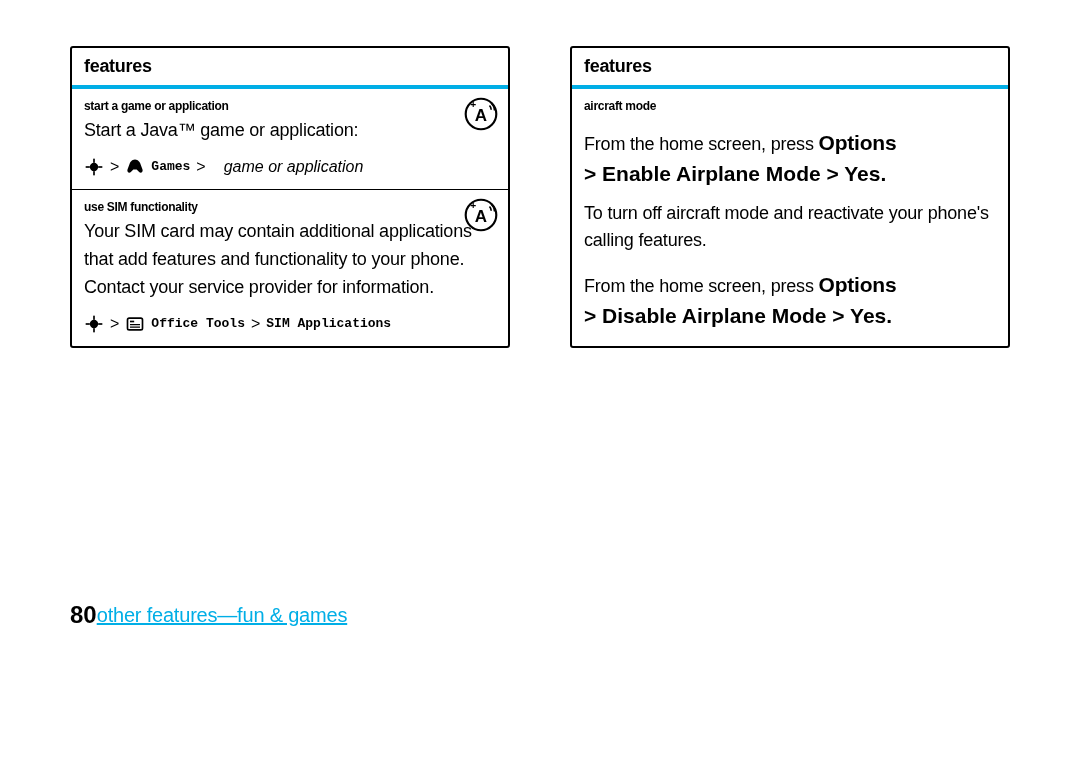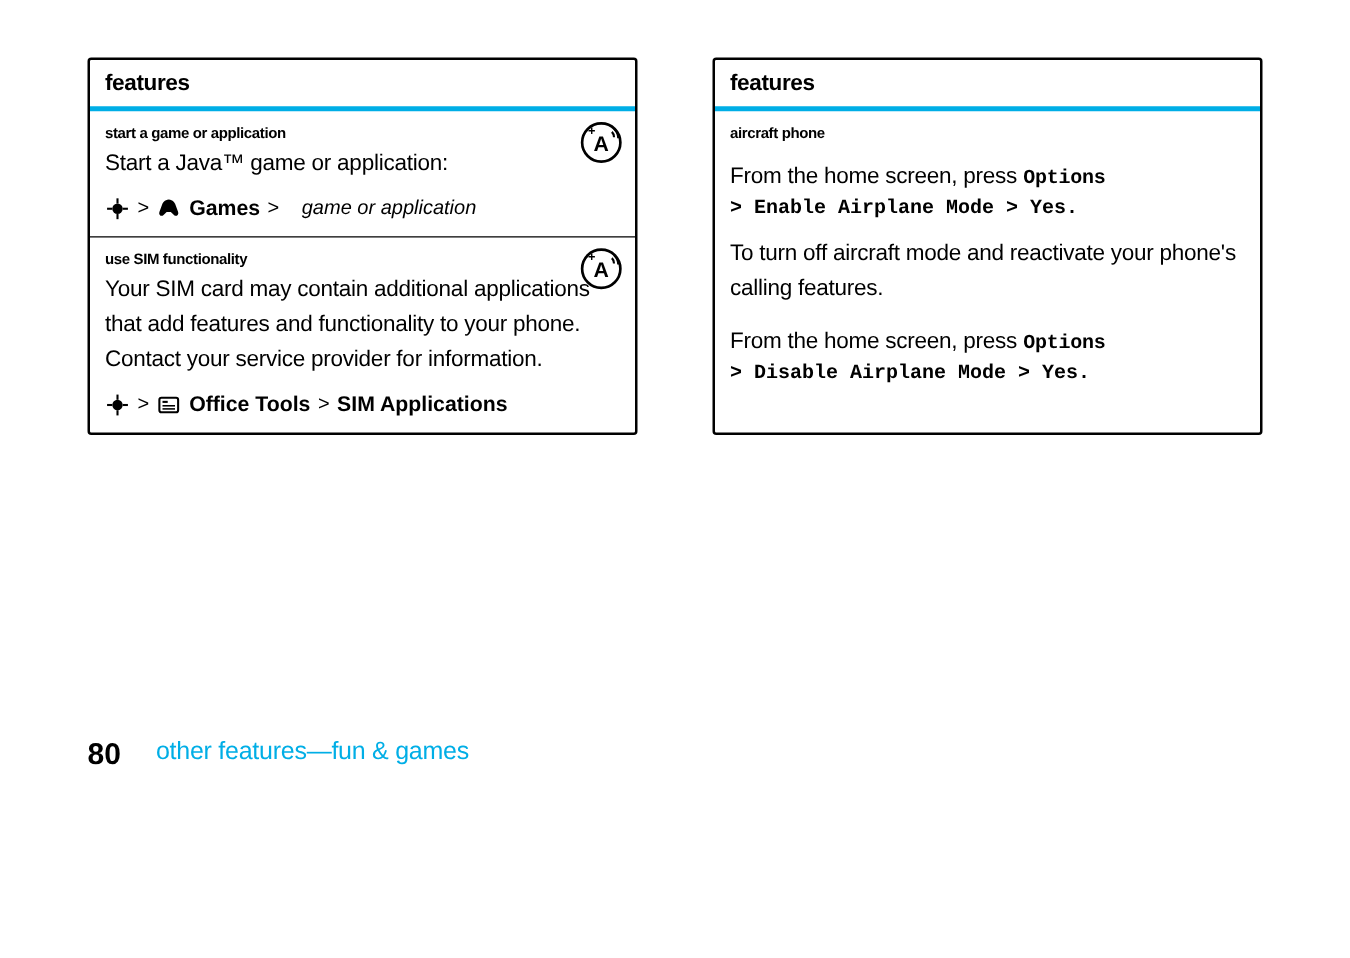--- a/index.html
+++ b/index.html
@@ -9,27 +9,27 @@
   .feature-box { border: 2px solid #000; border-radius: 3px; }
   .col-left { width: 440px; }
   .col-right { width: 440px; }
   .box-header { border-bottom: 4px solid #00aee6; padding: 8px 12px; font-weight: bold; font-size: 18px; letter-spacing: -0.3px; }
   .section { border-bottom: 1px solid #000; padding: 10px 12px 12px 12px; position: relative; }
   .section:last-child { border-bottom: none; }
   .sec-title { font-weight: bold; font-size: 12px; letter-spacing: -0.3px; margin-bottom: 4px; }
   .sec-body { font-size: 18px; line-height: 1.55; letter-spacing: -0.2px; }
   .nav-path { display: flex; align-items: center; gap: 6px; margin-top: 12px; font-size: 16px; font-family: Arial, Helvetica, sans-serif; }
   .nav-path .sep { font-size: 16px; }
-  .nav-label-bold { font-weight: bold; font-family: Liberation Sans, sans-serif; font-stretch: condensed; font-size: 17px; }
+  .nav-label-bold { font-weight: bold; font-family: Liberation Mono, monospace; font-stretch: condensed; font-size: 13px; }
   .nav-label-ital { font-style: italic; margin-left: 12px; }
-  .inline-bold { font-weight: bold; font-family: Liberation Mono, monospace; font-stretch: condensed; font-size: 16px; }
+  .inline-bold { font-weight: bold; font-family: Liberation Sans, sans-serif; font-stretch: condensed; font-size: 21px; }
   .circle-icon { position: absolute; top: 8px; right: 10px; width: 34px; height: 34px; }
-  .footer { position: absolute; left: 70px; bottom: 36px; display: flex; align-items: flex-start; gap: 28px; }
+  .footer { position: absolute; left: 70px; bottom: 25px; display: flex; align-items: center; }
   .page-num { font-weight: bold; font-size: 24px; }
-  .footer-title { color: #00aee6; font-size: 20px; letter-spacing: -0.2px; }
+  .footer-title { color: #00aee6; font-size: 20px; letter-spacing: -0.2px; text-decoration: underline; }
   svg { display: block; }
 </style>
 </head>
 <body>
 
 <div class="page">
   <div class="columns">
 
     <div class="feature-box col-left">
       <div class="box-header">features</div>
@@ -102,21 +102,21 @@
           <span class="nav-label-bold">Office Tools</span>
           <span class="sep">&gt;</span>
           <span class="nav-label-bold">SIM Applications</span>
         </div>
       </div>
     </div>
 
     <div class="feature-box col-right">
       <div class="box-header">features</div>
       <div class="section">
-        <div class="sec-title">aircraft phone</div>
+        <div class="sec-title">aircraft mode</div>
         <div class="sec-body" style="margin-top:14px;">
           <span>From the home screen, press </span><span class="inline-bold">Options</span>
         </div>
         <div class="inline-bold" style="margin-top:2px;"><span>&gt; Enable Airplane Mode &gt; Yes</span>.</div>
         <div class="sec-body" style="margin-top:14px;">To turn off aircraft mode and reactivate your phone's calling features.</div>
         <div class="sec-body" style="margin-top:14px;">
           <span>From the home screen, press </span><span class="inline-bold">Options</span>
         </div>
         <div class="inline-bold" style="margin-top:2px;"><span>&gt; Disable Airplane Mode &gt; Yes</span>.</div>
       </div>

